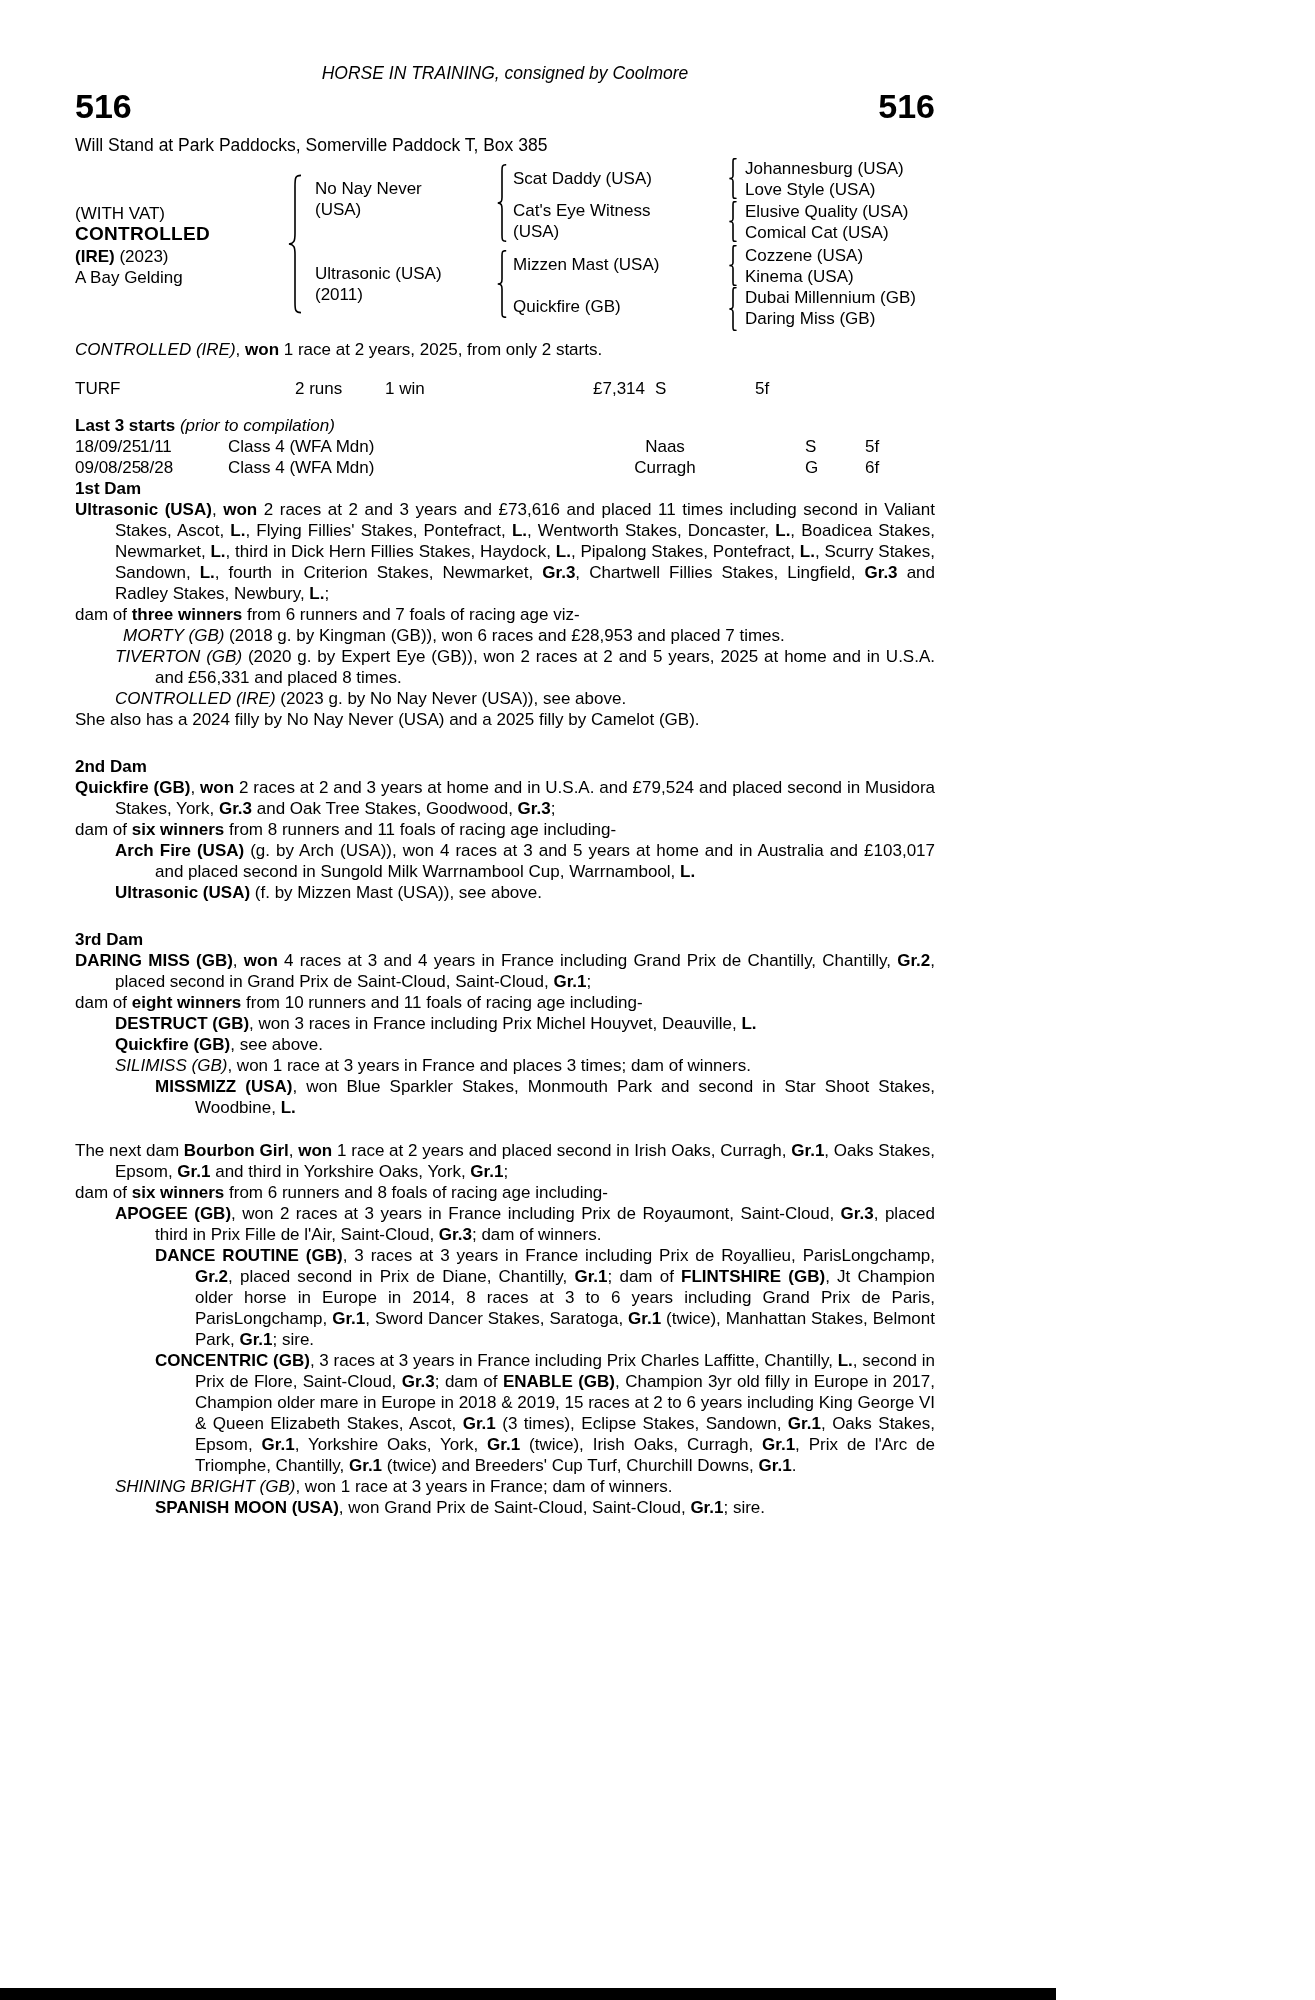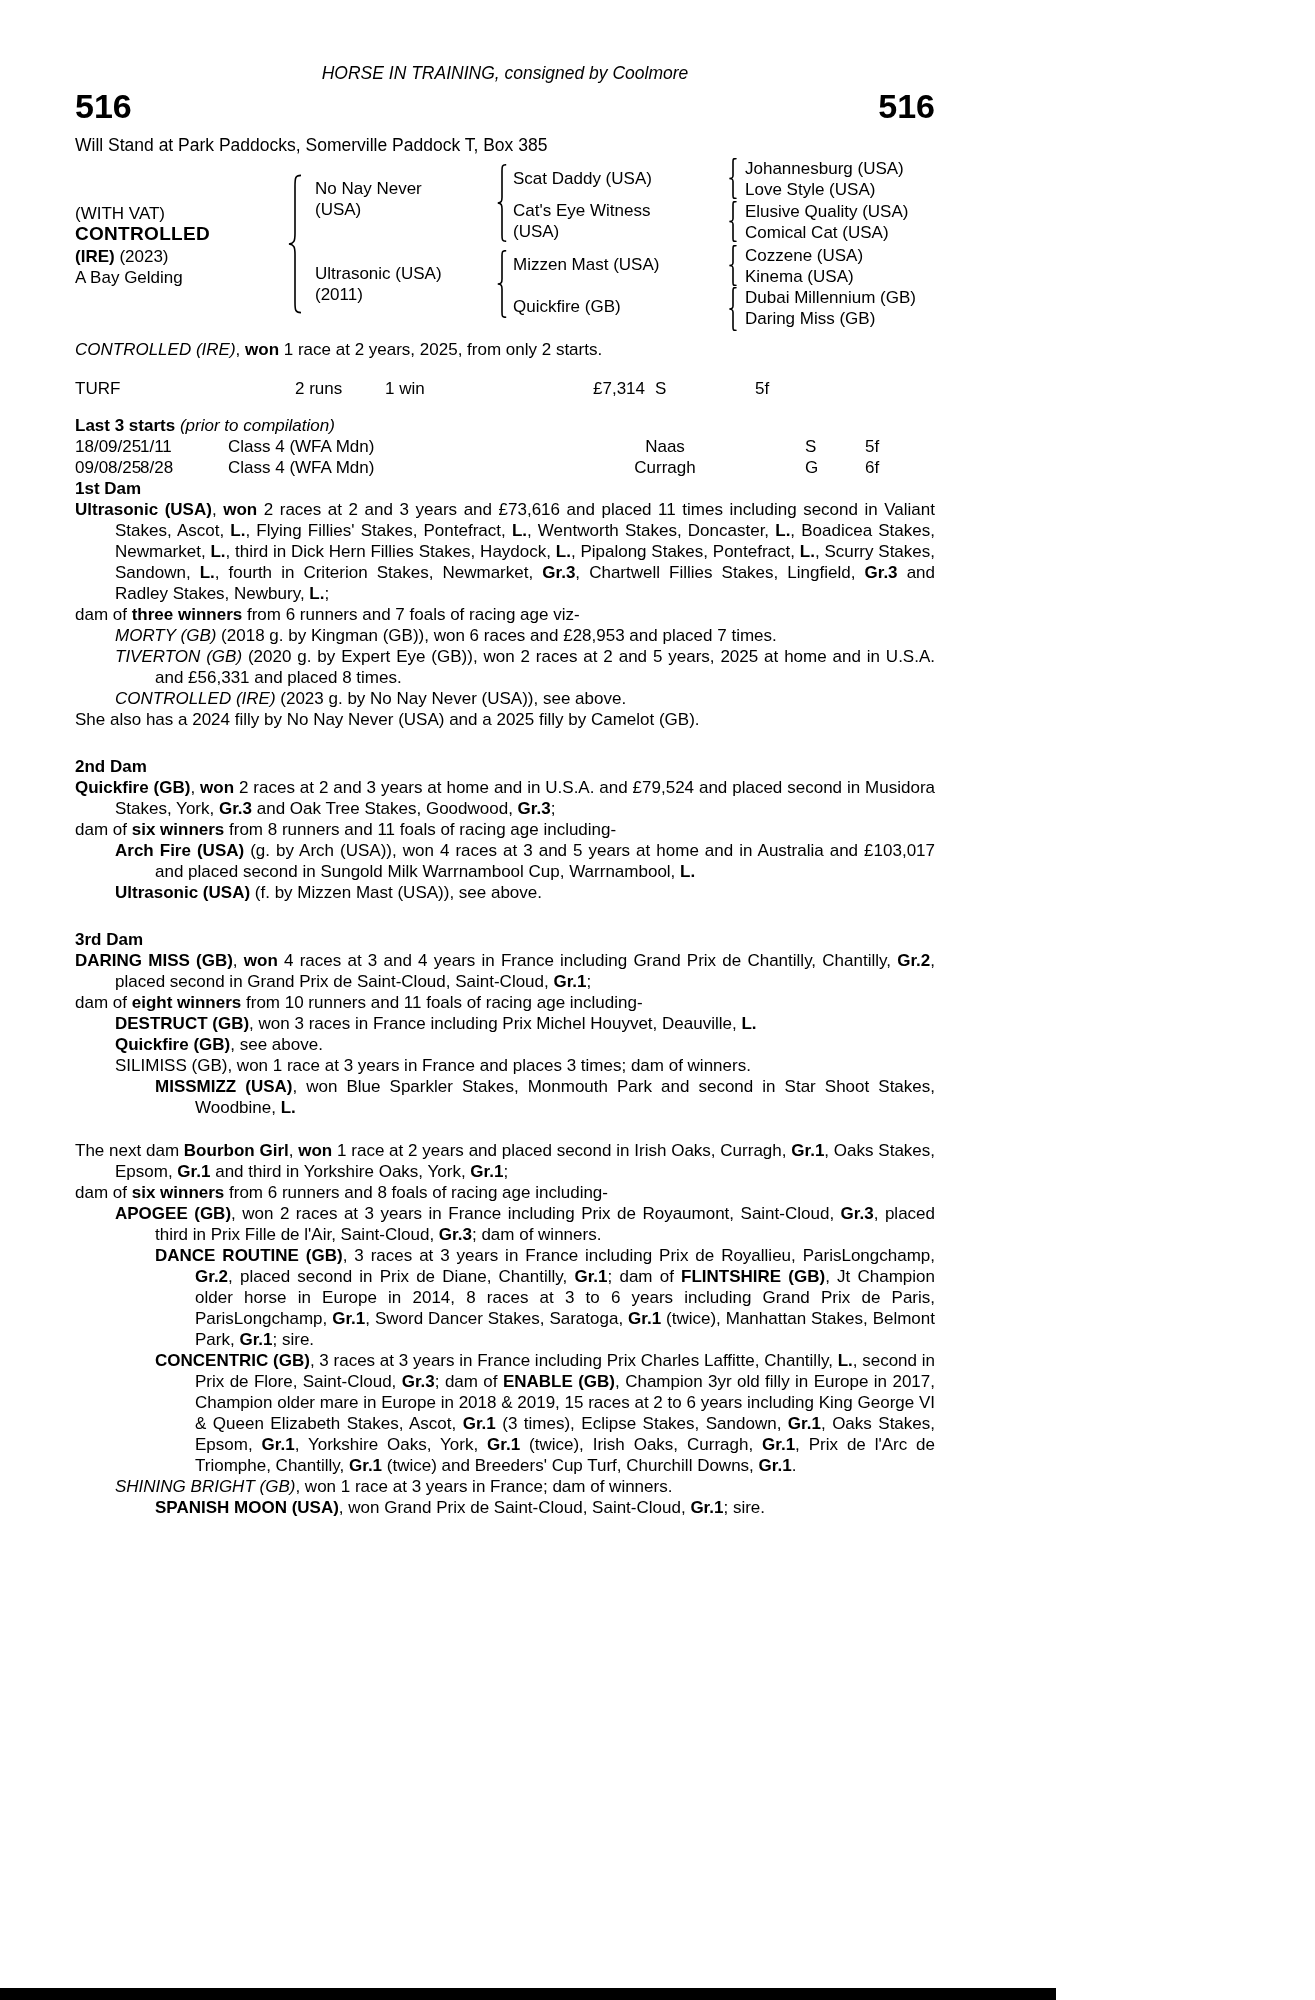--- a/index.html
+++ b/index.html
@@ -140,37 +140,37 @@
       <span style="left:65px">8/28</span>
       <span style="left:153px">Class 4 (WFA Mdn)</span>
       <span class="course-cell">Curragh</span>
       <span style="left:730px">G</span>
       <span style="left:790px">6f</span>
     </div>
 
     <div class="sec-head gap-sm">1st Dam</div>
     <div class="p hang0"><span style="font-weight: bold;">Ultrasonic (USA)</span><span>, </span><span style="font-weight: bold;">won</span><span> 2 races at 2 and 3 years and £73,616 and placed 11 times including second in Valiant Stakes, Ascot, </span><span style="font-weight: bold;">L.</span><span>, Flying Fillies' Stakes, Pontefract, </span><span style="font-weight: bold;">L.</span><span>, Wentworth Stakes, Doncaster, </span><span style="font-weight: bold;">L.</span><span>, Boadicea Stakes, Newmarket, </span><span style="font-weight: bold;">L.</span><span>, third in Dick Hern Fillies Stakes, Haydock, </span><span style="font-weight: bold;">L.</span><span>, Pipalong Stakes, Pontefract, </span><span style="font-weight: bold;">L.</span><span>, Scurry Stakes, Sandown, </span><span style="font-weight: bold;">L.</span><span>, fourth in Criterion Stakes, Newmarket, </span><span style="font-weight: bold;">Gr.3</span><span>, Chartwell Fillies Stakes, Lingfield, </span><span style="font-weight: bold;">Gr.3</span><span> and Radley Stakes, Newbury, </span><span style="font-weight: bold;">L.</span><span>;</span></div>
     <div class="p"><span>dam of </span><span style="font-weight: bold;">three winners</span><span> from 6 runners and 7 foals of racing age viz-</span></div>
-    <div class="p ind1"><span style="font-style: italic;">MORTY (GB)</span><span> (2018 g. by Kingman (GB)), won 6 races and £28,953 and placed 7 times.</span></div>
+    <div class="p ind1"><span style="font-style: italic; margin-left: 8px;">MORTY (GB)</span><span> (2018 g. by Kingman (GB)), won 6 races and £28,953 and placed 7 times.</span></div>
     <div class="p ind1"><span style="font-style: italic;">TIVERTON (GB)</span><span> (2020 g. by Expert Eye (GB)), won 2 races at 2 and 5 years, 2025 at home and in U.S.A. and £56,331 and placed 8 times.</span></div>
     <div class="p ind1"><span style="font-style: italic;">CONTROLLED (IRE)</span><span> (2023 g. by No Nay Never (USA)), see above.</span></div>
     <div class="p"><span>She also has a 2024 filly by No Nay Never (USA) and a 2025 filly by Camelot (GB).</span></div>
 
     <div class="sec-head gap">2nd Dam</div>
     <div class="p hang0"><span style="font-weight: bold;">Quickfire (GB)</span><span>, </span><span style="font-weight: bold;">won</span><span> 2 races at 2 and 3 years at home and in U.S.A. and £79,524 and placed second in Musidora Stakes, York, </span><span style="font-weight: bold;">Gr.3</span><span> and Oak Tree Stakes, Goodwood, </span><span style="font-weight: bold;">Gr.3</span><span>;</span></div>
     <div class="p"><span>dam of </span><span style="font-weight: bold;">six winners</span><span> from 8 runners and 11 foals of racing age including-</span></div>
     <div class="p ind1"><span style="font-weight: bold;">Arch Fire (USA)</span><span> (g. by Arch (USA)), won 4 races at 3 and 5 years at home and in Australia and £103,017 and placed second in Sungold Milk Warrnambool Cup, Warrnambool, </span><span style="font-weight: bold;">L.</span></div>
     <div class="p ind1"><span style="font-weight: bold;">Ultrasonic (USA)</span><span> (f. by Mizzen Mast (USA)), see above.</span></div>
 
     <div class="sec-head gap">3rd Dam</div>
     <div class="p hang0"><span style="font-weight: bold;">DARING MISS (GB)</span><span>, </span><span style="font-weight: bold;">won</span><span> 4 races at 3 and 4 years in France including Grand Prix de Chantilly, Chantilly, </span><span style="font-weight: bold;">Gr.2</span><span>, placed second in Grand Prix de Saint-Cloud, Saint-Cloud, </span><span style="font-weight: bold;">Gr.1</span><span>;</span></div>
     <div class="p"><span>dam of </span><span style="font-weight: bold;">eight winners</span><span> from 10 runners and 11 foals of racing age including-</span></div>
     <div class="p ind1"><span style="font-weight: bold;">DESTRUCT (GB)</span><span>, won 3 races in France including Prix Michel Houyvet, Deauville, </span><span style="font-weight: bold;">L.</span></div>
     <div class="p ind1"><span style="font-weight: bold;">Quickfire (GB)</span><span>, see above.</span></div>
-    <div class="p ind1"><span style="">SILIMISS (GB)</span><span>, won 1 race at 3 years in France and places 3 times; dam of winners.</span></div>
+    <div class="p ind1"><span style="font-style: italic;">SILIMISS (GB)</span><span>, won 1 race at 3 years in France and places 3 times; dam of winners.</span></div>
     <div class="p ind2"><span style="font-weight: bold;">MISSMIZZ (USA)</span><span>, won Blue Sparkler Stakes, Monmouth Park and second in Star Shoot Stakes, Woodbine, </span><span style="font-weight: bold;">L.</span></div>
 
     <div class="p hang0 nextdam-first"><span>The next dam </span><span style="font-weight: bold;">Bourbon Girl</span><span>, </span><span style="font-weight: bold;">won</span><span> 1 race at 2 years and placed second in Irish Oaks, Curragh, </span><span style="font-weight: bold;">Gr.1</span><span>, Oaks Stakes, Epsom, </span><span style="font-weight: bold;">Gr.1</span><span> and third in Yorkshire Oaks, York, </span><span style="font-weight: bold;">Gr.1</span><span>;</span></div>
     <div class="p"><span>dam of </span><span style="font-weight: bold;">six winners</span><span> from 6 runners and 8 foals of racing age including-</span></div>
     <div class="p ind1"><span style="font-weight: bold;">APOGEE (GB)</span><span>, won 2 races at 3 years in France including Prix de Royaumont, Saint-Cloud, </span><span style="font-weight: bold;">Gr.3</span><span>, placed third in Prix Fille de l'Air, Saint-Cloud, </span><span style="font-weight: bold;">Gr.3</span><span>; dam of winners.</span></div>
     <div class="p ind2"><span style="font-weight: bold;">DANCE ROUTINE (GB)</span><span>, 3 races at 3 years in France including Prix de Royallieu, ParisLongchamp, </span><span style="font-weight: bold;">Gr.2</span><span>, placed second in Prix de Diane, Chantilly, </span><span style="font-weight: bold;">Gr.1</span><span>; dam of </span><span style="font-weight: bold;">FLINTSHIRE (GB)</span><span>, Jt Champion older horse in Europe in 2014, 8 races at 3 to 6 years including Grand Prix de Paris, ParisLongchamp, </span><span style="font-weight: bold;">Gr.1</span><span>, Sword Dancer Stakes, Saratoga, </span><span style="font-weight: bold;">Gr.1</span><span> (twice), Manhattan Stakes, Belmont Park, </span><span style="font-weight: bold;">Gr.1</span><span>; sire.</span></div>
     <div class="p ind2"><span style="font-weight: bold;">CONCENTRIC (GB)</span><span>, 3 races at 3 years in France including Prix Charles Laffitte, Chantilly, </span><span style="font-weight: bold;">L.</span><span>, second in Prix de Flore, Saint-Cloud, </span><span style="font-weight: bold;">Gr.3</span><span>; dam of </span><span style="font-weight: bold;">ENABLE (GB)</span><span>, Champion 3yr old filly in Europe in 2017, Champion older mare in Europe in 2018 &amp; 2019, 15 races at 2 to 6 years including King George VI &amp; Queen Elizabeth Stakes, Ascot, </span><span style="font-weight: bold;">Gr.1</span><span> (3 times), Eclipse Stakes, Sandown, </span><span style="font-weight: bold;">Gr.1</span><span>, Oaks Stakes, Epsom, </span><span style="font-weight: bold;">Gr.1</span><span>, Yorkshire Oaks, York, </span><span style="font-weight: bold;">Gr.1</span><span> (twice), Irish Oaks, Curragh, </span><span style="font-weight: bold;">Gr.1</span><span>, Prix de l'Arc de Triomphe, Chantilly, </span><span style="font-weight: bold;">Gr.1</span><span> (twice) and Breeders' Cup Turf, Churchill Downs, </span><span style="font-weight: bold;">Gr.1</span><span>.</span></div>
     <div class="p ind1"><span style="font-style: italic;">SHINING BRIGHT (GB)</span><span>, won 1 race at 3 years in France; dam of winners.</span></div>
     <div class="p ind2"><span style="font-weight: bold;">SPANISH MOON (USA)</span><span>, won Grand Prix de Saint-Cloud, Saint-Cloud, </span><span style="font-weight: bold;">Gr.1</span><span>; sire.</span></div>
 

